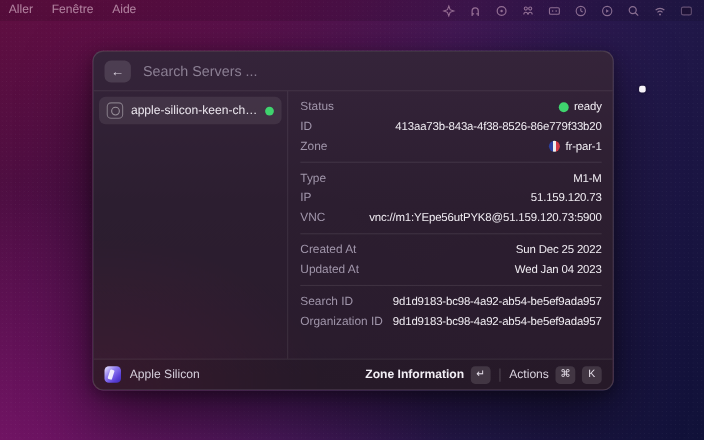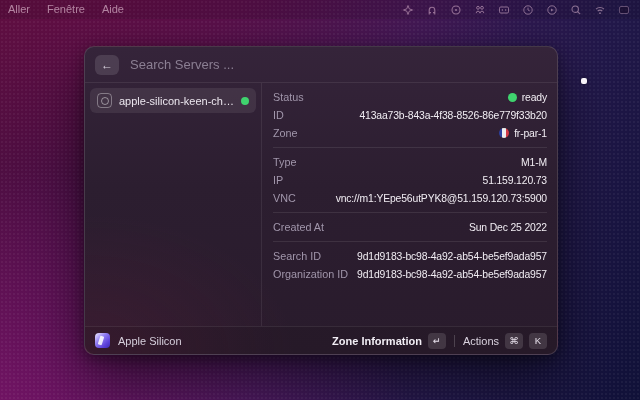--- a/index.html
+++ b/index.html
@@ -220,20 +220,26 @@
             </div>
           </div>
           <div class="hr"></div>
           <div class="dgroup">
             <div class="drow">
               <span class="dlabel">Created At</span>
               <span class="dvalue">
                 <span>Sun Dec 25 2022</span>
               </span>
             </div>
+            <div class="drow">
+              <span class="dlabel">Updated At</span>
+              <span class="dvalue">
+                <span>Wed Jan 04 2023</span>
+              </span>
+            </div>
           </div>
           <div class="hr"></div>
           <div class="dgroup">
             <div class="drow">
               <span class="dlabel">Search ID</span>
               <span class="dvalue">
                 <span>9d1d9183-bc98-4a92-ab54-be5ef9ada957</span>
               </span>
             </div>
             <div class="drow">

